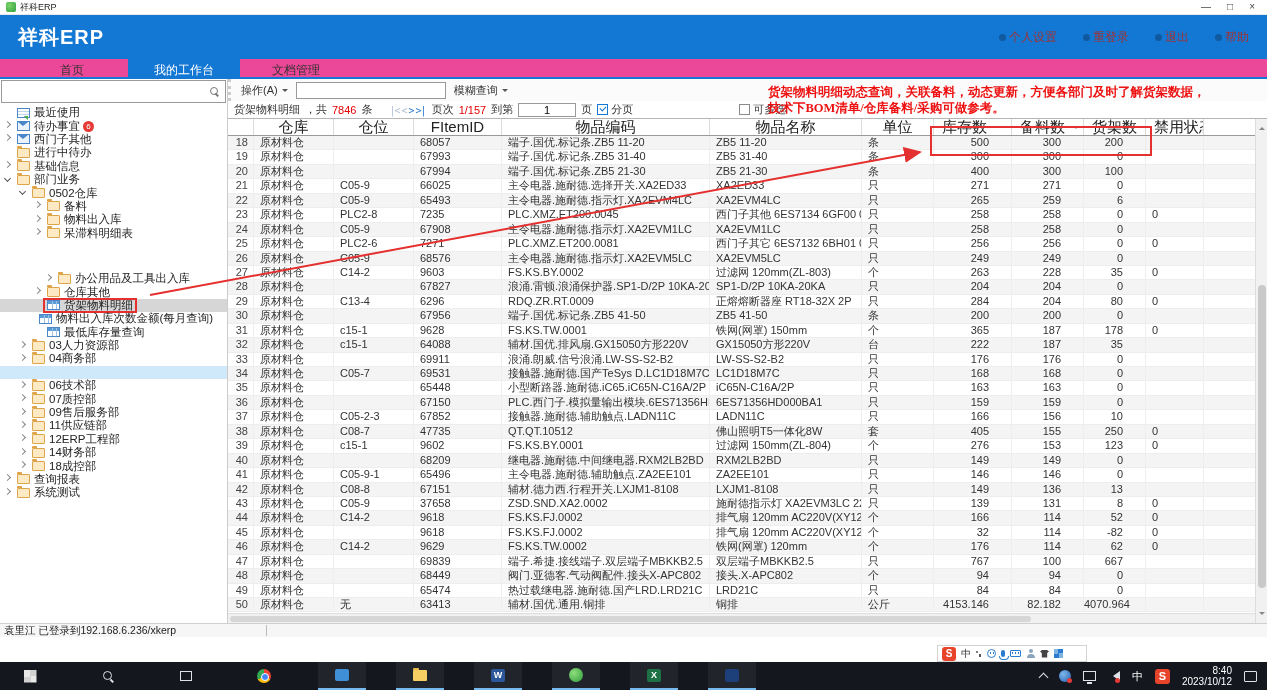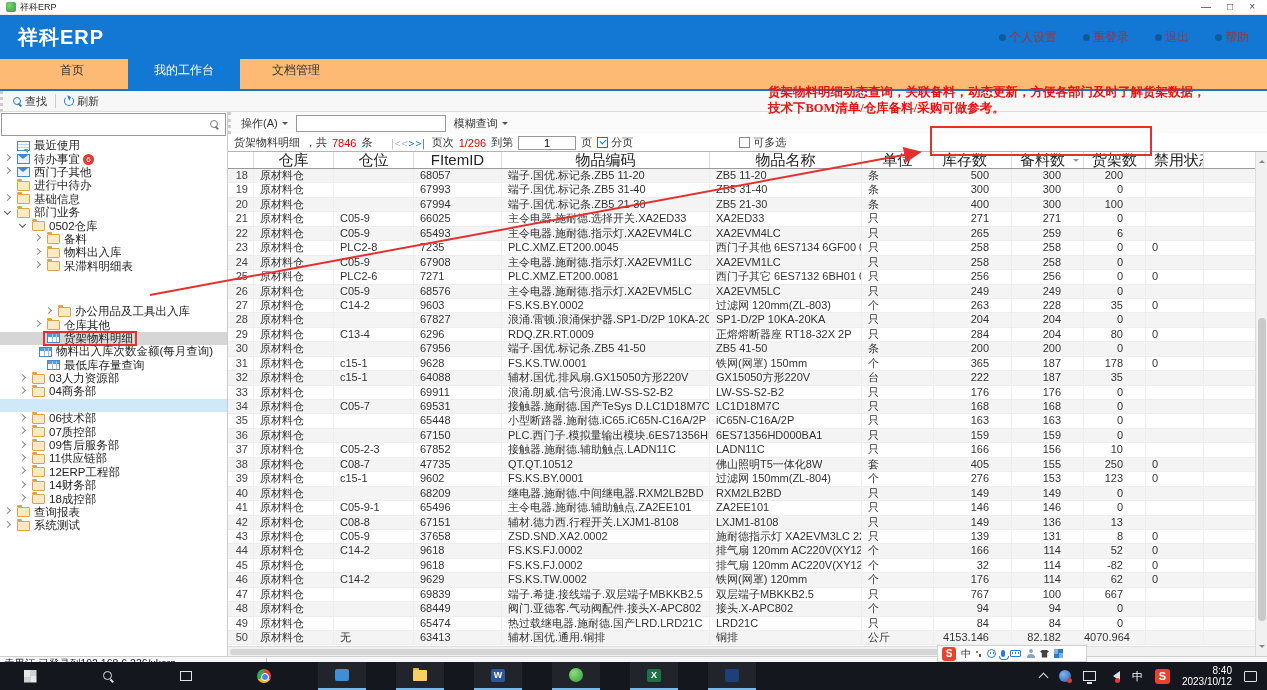--- a/index.html
+++ b/index.html
@@ -15,21 +15,21 @@
   .win-controls span { font-size:10px; color:#444; line-height:10px; cursor:default; }
 
   
   .bluebar { height:44px; background:#1377d4; display:flex; align-items:center; }
   .brand { color:#fff; font-size:20px; font-weight:bold; padding-left:18px; letter-spacing:1px; }
   .header-links { margin-left:auto; display:flex; gap:26px; padding-right:18px; }
   .hlink { color:#9e3434; font-size:12px; display:flex; align-items:center; gap:3px; cursor:pointer; }
   .hlink .dot { width:7px; height:7px; border-radius:50%; background:rgba(0,0,0,0.25); display:inline-block; }
 
   
-  .tabbar { height:32px; background:#fdba74; border-bottom:2px solid #1377d4; display:flex; padding-left:16px; }
+  .tabbar { height:20px; background:#ec4899; border-bottom:2px solid #1377d4; display:flex; padding-left:16px; }
   .tab { min-width:112px; text-align:center; line-height:22px; font-size:12px; color:#333; cursor:pointer; padding:0 10px; }
   .tab.active { background:#1377d4; color:#fff; }
 
   
   .findbar { height:21px; background:#f7f7f7; border-bottom:1px solid #ddd; display:flex; align-items:center; padding-left:10px; gap:8px; border-left:3px dotted #ccc; }
   .tool { display:flex; align-items:center; gap:3px; color:#333; cursor:pointer; }
   .vsep { width:1px; height:14px; background:#ccc; }
   .mag-icon { width:9px; height:9px; position:relative; display:inline-block; }
   .mag-icon::before { content:""; position:absolute; width:6px; height:6px; border:1.4px solid #2b7bd0; border-radius:50%; left:0; top:0; }
   .mag-icon::after { content:""; position:absolute; width:4px; height:1.5px; background:#2b7bd0; transform:rotate(45deg); left:5px; top:7px; }
@@ -194,31 +194,20 @@
         </span>
       </div>
   </div>
 
   <div class="tabbar" id="tabbar">
       <div class="tab">首页</div>
       <div class="tab active">我的工作台</div>
       <div class="tab">文档管理</div>
     </div>
 
-  <div class="findbar">
-    <span class="tool">
-      <span class="mag-icon"></span>
-      <span>查找</span>
-    </span>
-    <span class="vsep"></span>
-    <span class="tool">
-      <span class="refresh-icon"></span>
-      <span>刷新</span>
-    </span>
-  </div>
 
   <div class="content">
     <div class="sidebar">
       <div class="side-search">
         <input value="" style="">
         <span class="mag-icon mag-gray"></span>
       </div>
       <div class="tree" id="tree">
           <div class="trow" style="padding-left: 4px;">
             <span class="caret"></span>
@@ -422,21 +411,21 @@
       </div>
 
       <div class="pagerbar">
         <span>货架物料明细</span>
         <span>，共</span>
         <span class="red">7846</span>
         <span>条</span>
         <span class="sp" style="width:6px"></span>
         <span id="pager-nav"><span class="navbtn off">|&lt;</span><span class="navbtn off">&lt;</span><span class="navbtn on">&gt;</span><span class="navbtn on">&gt;|</span></span>
         <span>页次</span>
-        <span class="red">1/296</span>
+        <span class="red">1/157</span>
         <span>到第</span>
         <input class="goto-input" value="1" style="">
         <span>页</span>
         <span class="cbgroup">
           <span class="cb on" id="cb-paging"></span>
           <span>分页</span>
         </span>
         <span class="sp" style="width:96px"></span>
         <span class="cbgroup">
           <span class="cb" id="cb-multi"></span>

